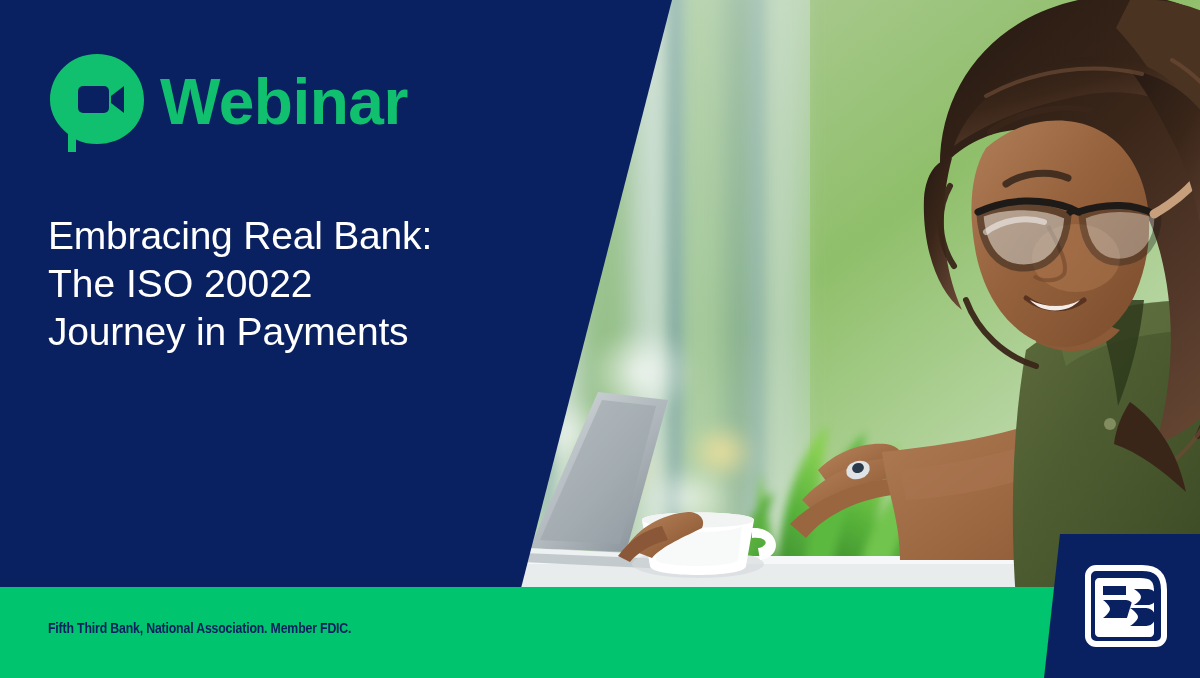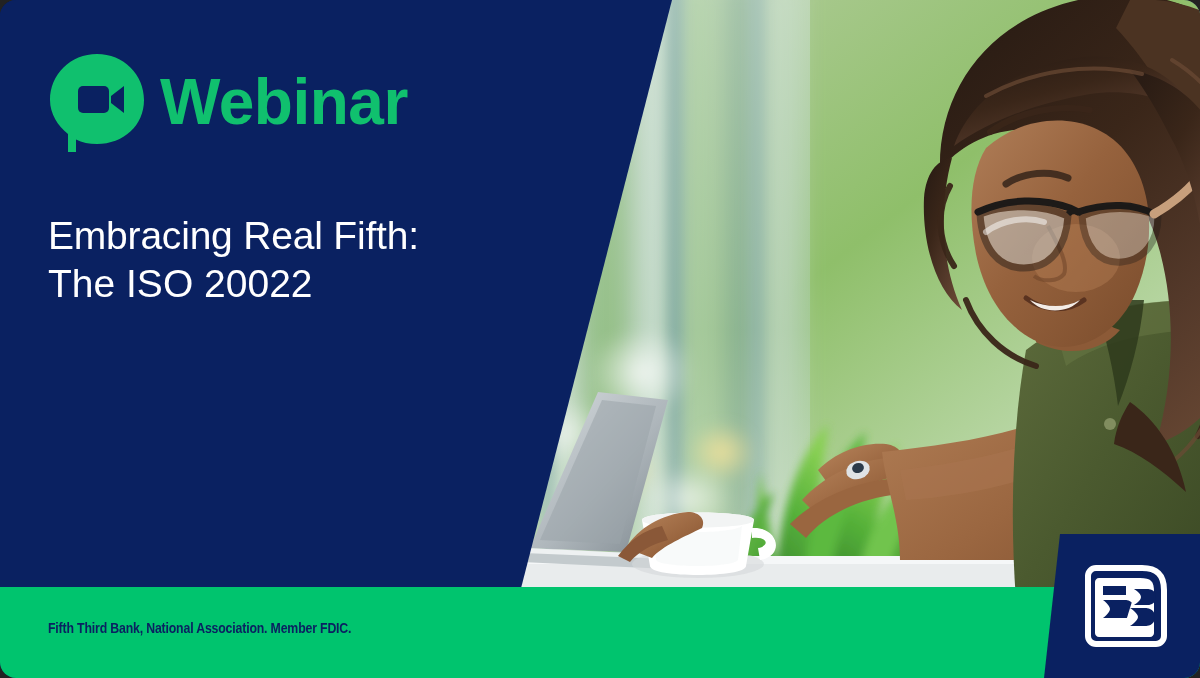--- a/index.html
+++ b/index.html
@@ -7,21 +7,20 @@
     padding: 0;
     background: #222;
   }
   .stage {
     position: relative;
     width: 1200px;
     height: 678px;
     overflow: hidden;
     font-family: "Liberation Sans", sans-serif;
     background: #0a2161;
-    border-radius: 16px;
   }
 
   
   .photo {
     position: absolute;
     left: 430px;
     top: 0;
     width: 770px;
     height: 600px;
     overflow: hidden;
@@ -333,22 +332,23 @@
       <svg class="webinar-bubble" viewBox="0 0 98 100" aria-hidden="true">
         <path d="M49 2 C75.5 2 96 22.5 96 48 C96 73.5 75.5 92 49 92 C41 92 34 90.5 28 87.5 L28 100 L20 100 L20 82 C10 74 2 62 2 48 C2 22.5 22.5 2 49 2 Z" fill="#10c06e"></path>
         <rect x="30" y="34" width="31" height="27" rx="5" fill="#0a2161"></rect>
         <path d="M63 44 L76 34 L76 61 L63 51 Z" fill="#0a2161"></path>
       </svg>
     </span>
     <span class="webinar-word">Webinar</span>
   </div>
 
   <div class="title-block">
-    <div class="title-line light">Embracing Real Fifth:</div>
+    <div class="title-line light">Embracing Real Bank:</div>
     <div class="title-line bold">The ISO 20022</div>
+    <div class="title-line light">Journey in Payments</div>
   </div>
 
   <div class="footer-bar"></div>
   <div class="footer-text">Fifth Third Bank, National Association. Member FDIC.</div>
 
   <div class="logo-panel"></div>
   <div class="logo-mark">
     <svg viewBox="0 0 88 88" aria-hidden="true">
 
       <path d="M6 14 C6 9.6 9.6 6 14 6 L60 6 C75 6 82 13 82 28 L82 74 C82 78.4 78.4 82 74 82 L14 82 C9.6 82 6 78.4 6 74 Z" fill="none" stroke="#ffffff" stroke-width="6"></path>

